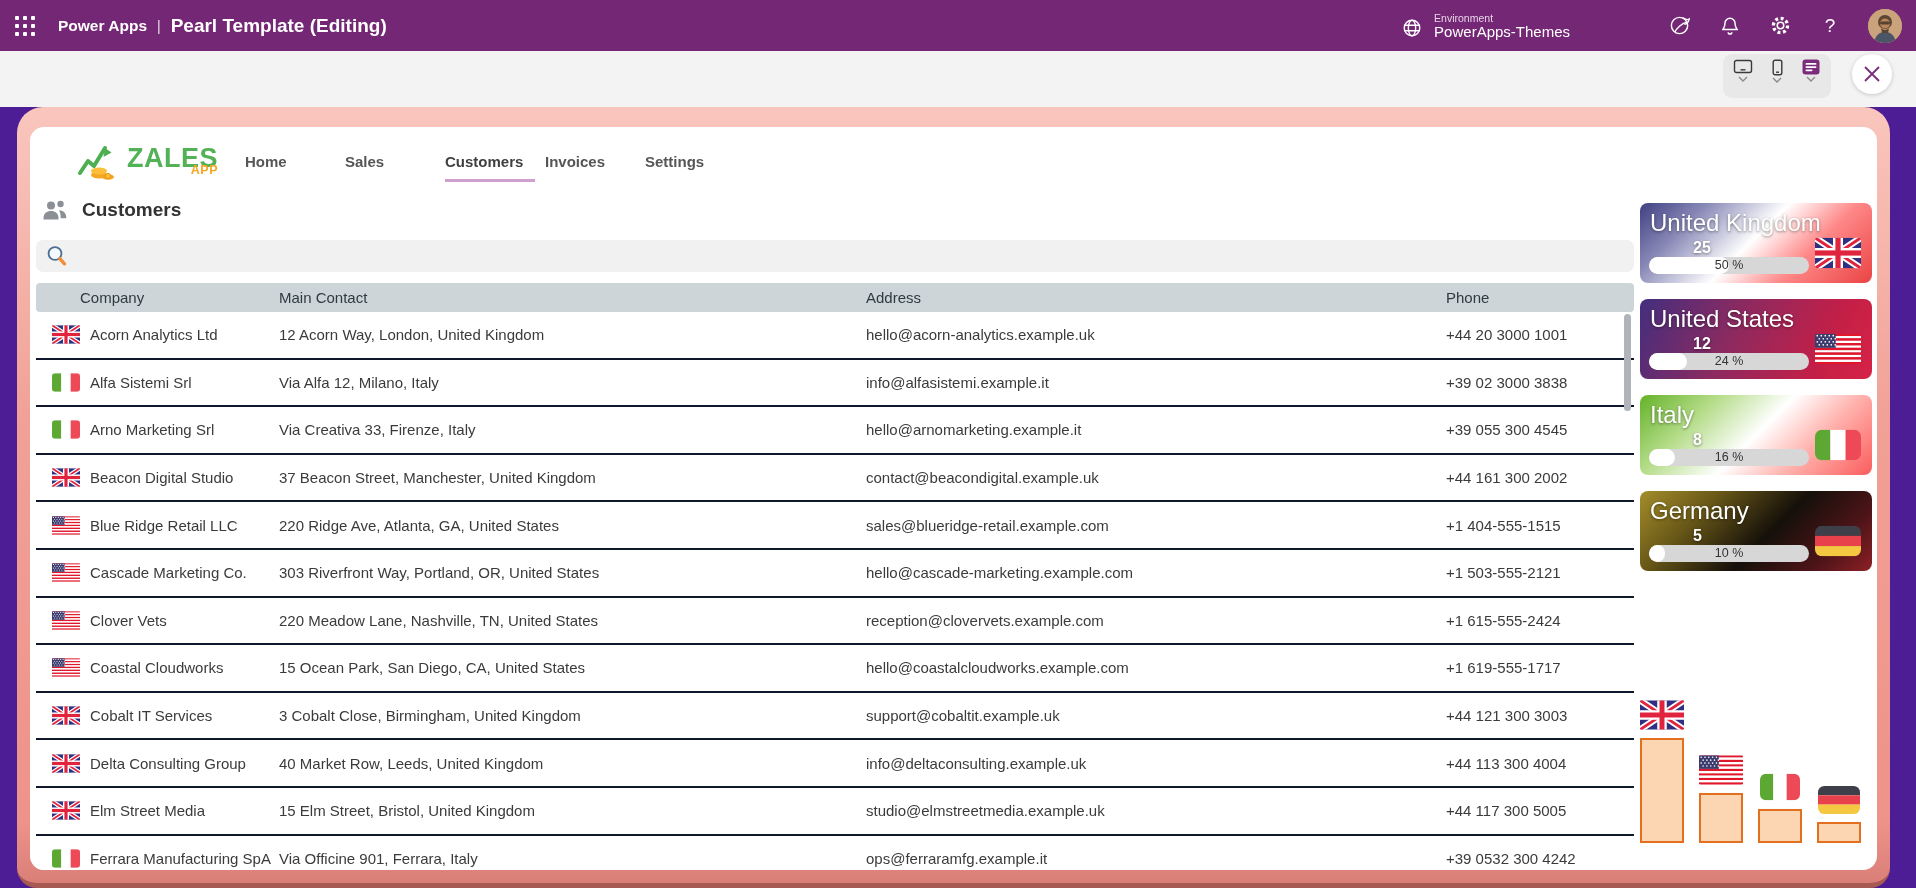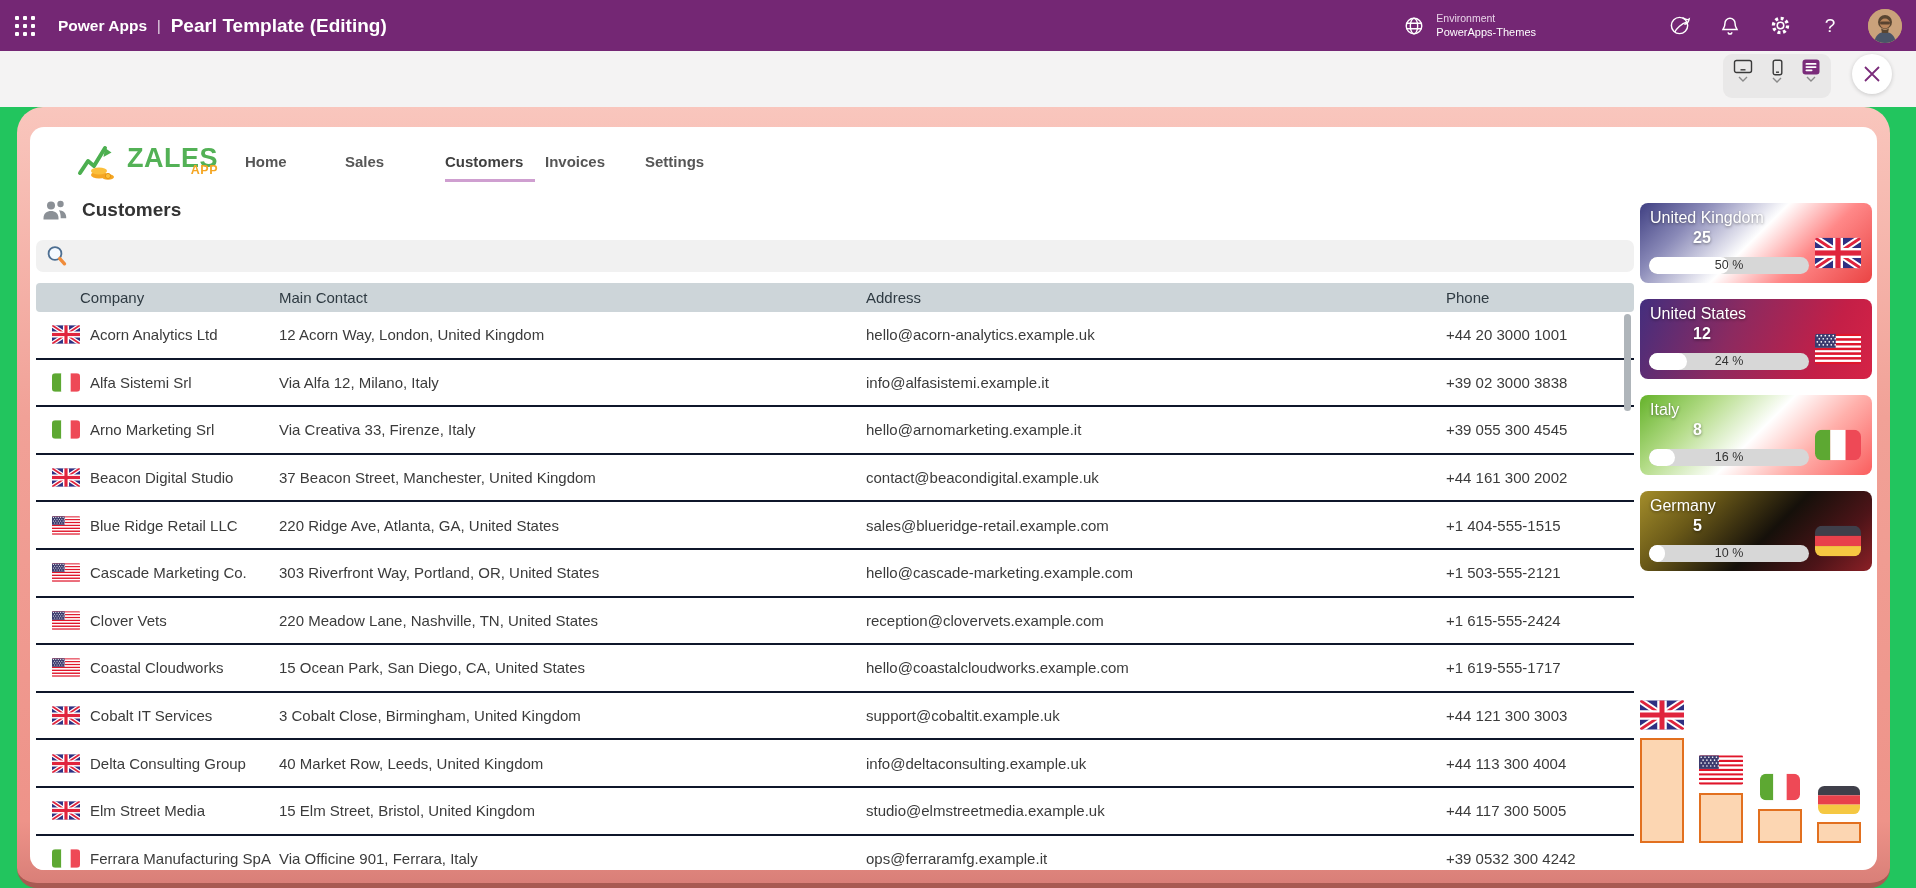--- a/index.html
+++ b/index.html
@@ -1,32 +1,32 @@
 <!DOCTYPE html>
 <html><head>
 <meta charset="utf-8">
 <style>
   * { margin:0; padding:0; box-sizing:border-box; }
   html,body { width:1916px; height:888px; }
   body { font-family:"Liberation Sans", sans-serif; background:#ffffff; }
-  .screen { position:relative; width:1916px; height:888px; overflow:hidden; background:#22c55e; }
+  .screen { position:relative; width:1916px; height:888px; overflow:hidden; background:#4c1d95; }
 
   
   .topbar { position:absolute; left:0; top:0; width:1916px; height:51px; background:#742774;
             display:flex; align-items:center; color:#fff; z-index:30; }
   .waffle { width:50px; height:51px; display:flex; align-items:center; justify-content:center; cursor:pointer; }
   .waffle-grid { display:grid; grid-template-columns:repeat(3,4px); grid-gap:4px; }
   .waffle-grid i { width:4px; height:4px; background:#fff; border-radius:1px; }
   .brand { font-size:15.5px; font-weight:700; margin-left:8px; }
   .sep { margin:0 10px; font-size:14px; opacity:.85; }
   .apptitle { font-size:19px; font-weight:700; }
   .tb-right { margin-left:auto; display:flex; align-items:center; gap:26px; padding-right:14px; }
-  .env { display:flex; align-items:center; gap:10px; cursor:pointer; margin-right:106px; }
+  .env { display:flex; align-items:flex-end; gap:10px; cursor:pointer; margin-right:72px; }
   .env-label { font-size:10.5px; color:#e9d4e9; line-height:12px; }
-  .env-name { font-size:11px; color:#fff; line-height:16px; }
+  .env-name { font-size:15px; color:#fff; line-height:16px; }
   .tb-icon { width:24px; height:24px; display:flex; align-items:center; justify-content:center; cursor:pointer; }
   .help-glyph { font-size:19px; color:#fff; font-weight:400; }
   .avatar { width:34px; height:34px; border-radius:50%; overflow:hidden; background:#b98a5e; cursor:pointer; }
 
   
   .subbar { position:absolute; left:0; top:51px; width:1916px; height:56px; background:#f4f3f3; z-index:20; }
   .device-group { position:absolute; left:1723px; top:3px; width:108px; height:44px; background:#e9e8e8;
                   border-radius:9px; display:flex; align-items:flex-start; justify-content:center; gap:8px; padding-top:5px; }
   .dev-btn { display:flex; flex-direction:column; align-items:center; gap:1px; cursor:pointer; width:26px; }
   .close-btn { position:absolute; left:1852px; top:3px; width:40px; height:40px; border-radius:50%; background:#fff;
@@ -72,21 +72,21 @@
   .vscroll .thumb { position:absolute; top:0; left:0; width:7px; height:97px; border-radius:4px; background:#afb5ba; }
 
   
   .panel { position:absolute; left:1610px; top:76px; width:232px; }
   .country-card { position:relative; width:232px; height:80px; border-radius:8px; margin-bottom:16px;
                   padding:6px 10px; color:#fff; overflow:hidden; }
   .country-card.uk { background:linear-gradient(135deg,#3f3f82 0%, #8a8ab8 22%, #ffffff 48%, #f88 70%, #ea4343 100%); }
   .country-card.us { background:linear-gradient(115deg,#432e7e 0%, #8c2a60 40%, #c41f47 78%, #d62346 100%); }
   .country-card.it { background:linear-gradient(135deg,#64b229 0%, #b4dc88 25%, #ffffff 50%, #ffb0ab 72%, #fa5d5d 100%); }
   .country-card.de { background:linear-gradient(135deg,#a38d2b 0%, #6b5a18 25%, #15100a 55%, #4d1418 80%, #8c2026 100%); }
-  .cc-name { font-size:16px; text-shadow:0 1px 3px rgba(0,0,0,.45); }
+  .cc-name { font-size:24px; text-shadow:0 1px 3px rgba(0,0,0,.45); }
   .cc-value { font-size:16px; font-weight:700; margin-top:2px; text-shadow:0 1px 3px rgba(0,0,0,.45);margin-left:43px; }
   .cc-bar { position:absolute; left:9px; bottom:9px; width:160px; height:17px; background:#d7d7d7;
             border-radius:9px; overflow:hidden; }
   .cc-fill { position:absolute; left:0; top:0; bottom:0; background:#fff; border-radius:9px; }
   .cc-pct { position:absolute; width:100%; text-align:center; font-size:12.5px; color:#333; line-height:17px; }
   .cc-flag { position:absolute; right:11px; bottom:14px; width:46px; height:32px; }
   .cc-flag svg { width:100%; height:100%; }
 
   
   .chart { position:absolute; left:1610px; top:560px; width:240px; height:156px;

